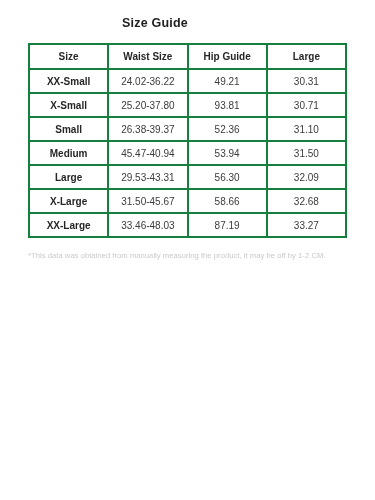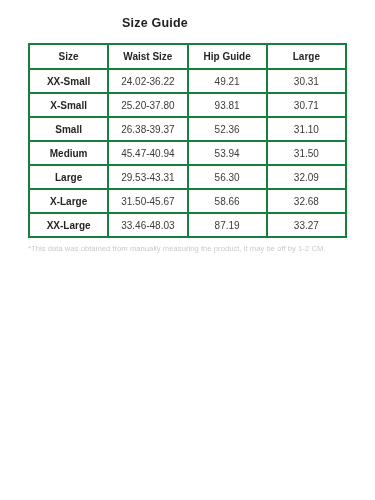--- a/index.html
+++ b/index.html
@@ -52,21 +52,21 @@
   table.size-table th {
     font-weight: bold;
     color: #262626;
     height: 23px;
   }
   table.size-table td.size-label {
     font-weight: bold;
     color: #262626;
   }
   .footnote {
-    margin: 6px 28px 0 28px;
+    margin: 13px 28px 0 28px;
     font-size: 7.6px;
     color: #c9c9c9;
     letter-spacing: 0.05px;
     line-height: 1.3;
     white-space: nowrap;
   }
 </style>
 </head>
 <body>
 

